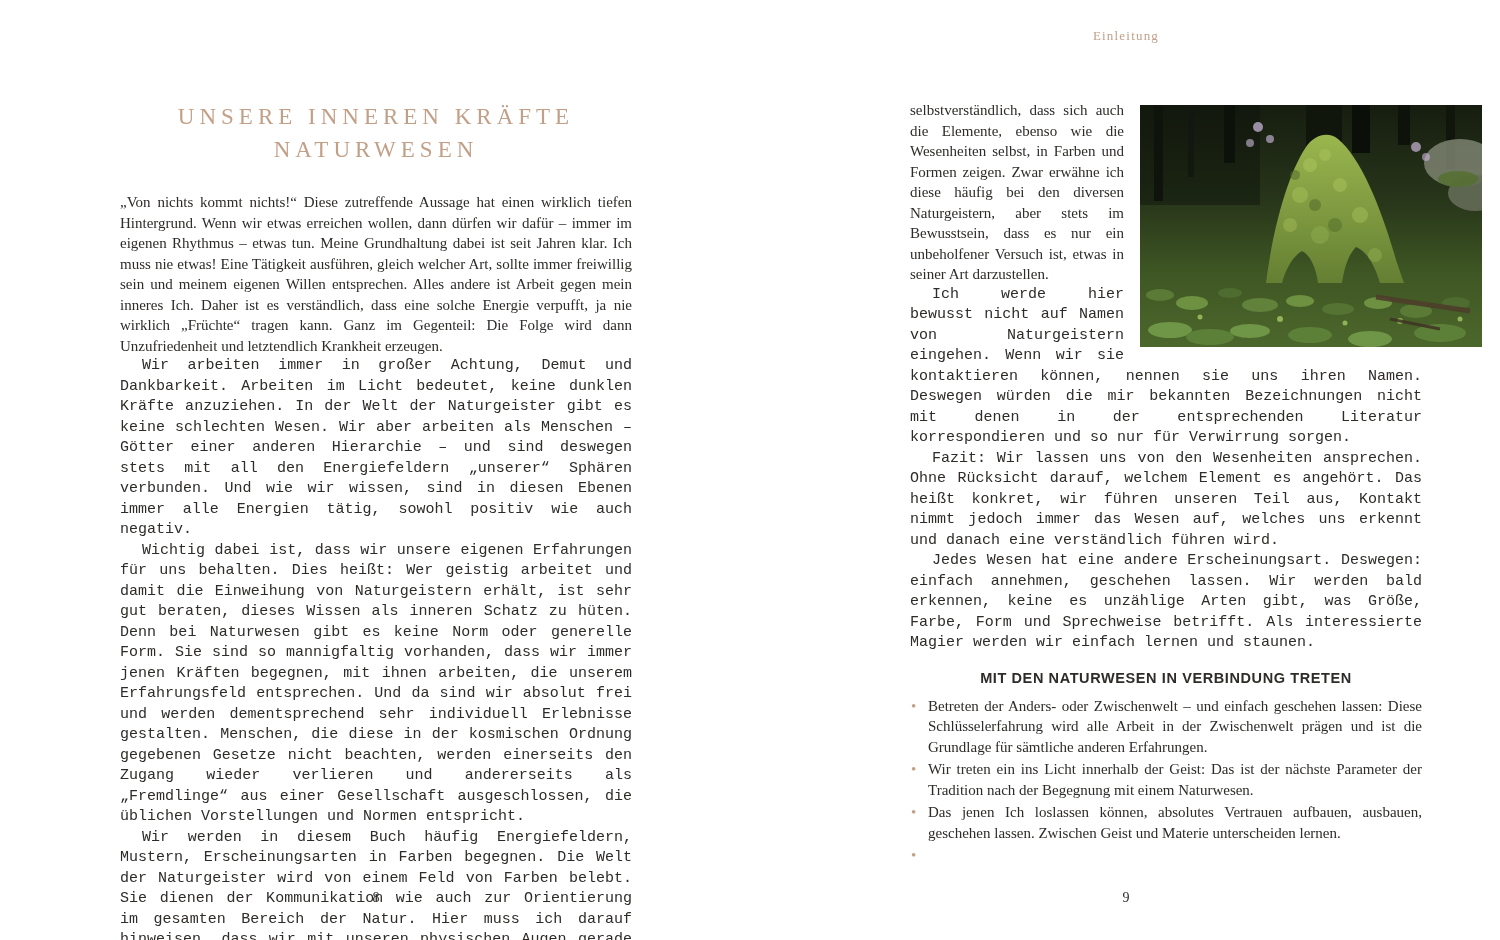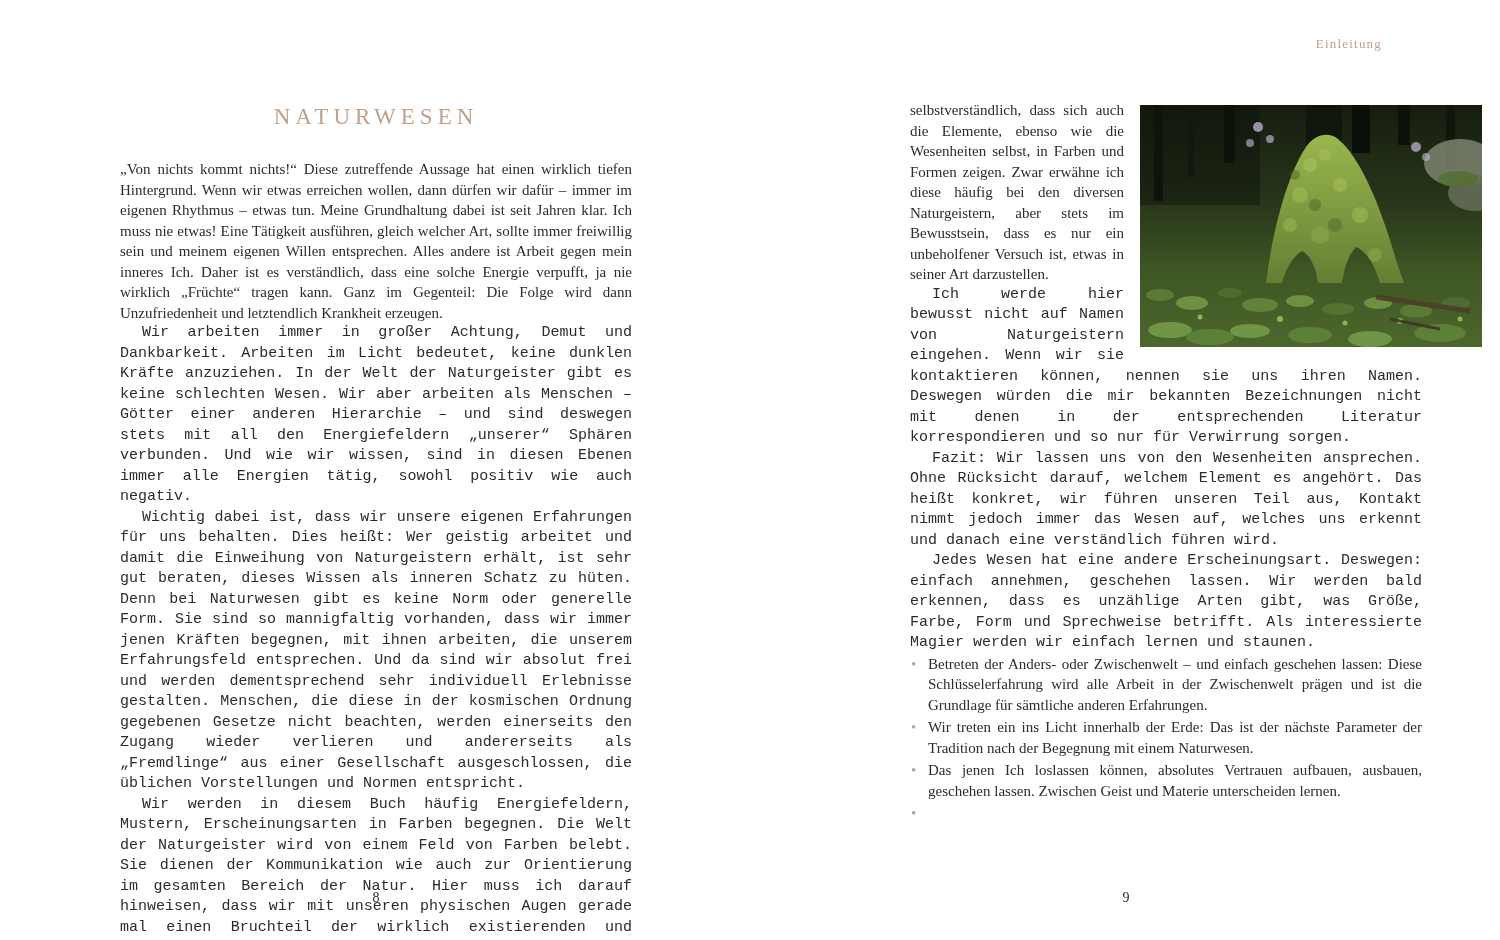--- a/index.html
+++ b/index.html
@@ -15,21 +15,21 @@
     font-size:23px;line-height:33px;letter-spacing:5px;
   }
   .chapter-title .t-line{display:block;}
   .body-text p{
     margin:0;text-align:justify;font-size:15px;line-height:20.5px;
     hyphens:auto;-webkit-hyphens:auto;
   }
   .body-text p.ind{text-indent:22px;font-family:Liberation Mono, monospace;}
   
   .running-header{
-    position:absolute;top:36px;left:870px;width:512px;text-align:right;
+    position:absolute;top:28px;left:870px;width:512px;text-align:center;
     color:#c2a088;font-size:13px;letter-spacing:1.2px;
   }
   .right-page{position:absolute;left:910px;top:100px;width:512px;}
   .photo{
     float:right;width:342px;height:242px;margin:5px -60px 12px 16px;
     overflow:hidden;background:#2c3a1c;
   }
   .photo svg{display:block;width:100%;height:100%;}
   .subheading{
     font-family:"Liberation Sans","DejaVu Sans",sans-serif;
@@ -50,20 +50,21 @@
   .page-num.left{left:120px;}
   .page-num.right{left:870px;}
 </style>
 </head>
 <body>
 
 <div class="spread">
 
   <section class="left-page">
     <h1 class="chapter-title">
+      <span class="t-line">UNSERE INNEREN KRÄFTE</span>
       <span class="t-line">NATURWESEN</span>
     </h1>
     <div class="body-text">
       <p>„Von nichts kommt nichts!“ Diese zutreffende Aussage hat einen wirklich tiefen Hintergrund. Wenn wir etwas erreichen wollen, dann dürfen wir dafür – immer im eigenen Rhythmus – etwas tun. Meine Grundhaltung dabei ist seit Jahren klar. Ich muss nie etwas! Eine Tätigkeit ausführen, gleich welcher Art, sollte immer freiwillig sein und meinem eigenen Willen entsprechen. Alles andere ist Arbeit gegen mein inneres Ich. Daher ist es verständlich, dass eine solche Energie verpufft, ja nie wirklich „Früchte“ tragen kann. Ganz im Gegenteil: Die Folge wird dann Unzufriedenheit und letztendlich Krankheit erzeugen.</p>
       <p class="ind">Wir arbeiten immer in großer Achtung, Demut und Dankbarkeit. Arbeiten im Licht bedeutet, keine dunklen Kräfte anzuziehen. In der Welt der Naturgeister gibt es keine schlechten Wesen. Wir aber arbeiten als Menschen – Götter einer anderen Hierarchie – und sind deswegen stets mit all den Energiefeldern „unserer“ Sphären verbunden. Und wie wir wissen, sind in diesen Ebenen immer alle Energien tätig, sowohl positiv wie auch negativ.</p>
       <p class="ind">Wichtig dabei ist, dass wir unsere eigenen Erfahrungen für uns behalten. Dies heißt: Wer geistig arbeitet und damit die Einweihung von Naturgeistern erhält, ist sehr gut beraten, dieses Wissen als inneren Schatz zu hüten. Denn bei Naturwesen gibt es keine Norm oder generelle Form. Sie sind so mannigfaltig vorhanden, dass wir immer jenen Kräften begegnen, mit ihnen arbeiten, die unserem Erfahrungsfeld entsprechen. Und da sind wir absolut frei und werden dementsprechend sehr individuell Erlebnisse gestalten. Menschen, die diese in der kosmischen Ordnung gegebenen Gesetze nicht beachten, werden einerseits den Zugang wieder verlieren und andererseits als „Fremdlinge“ aus einer Gesellschaft ausgeschlossen, die üblichen Vorstellungen und Normen entspricht.</p>
       <p class="ind">Wir werden in diesem Buch häufig Energiefeldern, Mustern, Erscheinungsarten in Farben begegnen. Die Welt der Naturgeister wird von einem Feld von Farben belebt. Sie dienen der Kommunikation wie auch zur Orientierung im gesamten Bereich der Natur. Hier muss ich darauf hinweisen, dass wir mit unseren physischen Augen gerade mal einen Bruchteil der wirklich existierenden und überall vorkommenden Farben erkennen, ja sehen können. Aus diesem Grund wird es auch ein überwältigendes Erlebnis sein, wenn wir dann in der geistigen Welt in einen noch nie gesehenen „Raum“ von mannigfaltigen Farben eintauchen. Es ist</p>
     </div>
   </section>
   <div class="page-num left">8</div>
@@ -143,32 +144,33 @@
 
         <path d="M236,192 L330,206" stroke="#4d3e2a" stroke-width="5" opacity="0.9"></path>
         <path d="M250,214 L300,224" stroke="#3f3322" stroke-width="3" opacity="0.85"></path>
       </svg>
     </div>
 
     <div class="body-text">
       <p>selbstverständlich, dass sich auch die Elemente, ebenso wie die Wesenheiten selbst, in Farben und Formen zeigen. Zwar erwähne ich diese häufig bei den diversen Naturgeistern, aber stets im Bewusstsein, dass es nur ein unbeholfener Versuch ist, etwas in seiner Art darzustellen.</p>
       <p class="ind">Ich werde hier bewusst nicht auf Namen von Naturgeistern eingehen. Wenn wir sie kontaktieren können, nennen sie uns ihren Namen. Deswegen würden die mir bekannten Bezeichnungen nicht mit denen in der entsprechenden Literatur korrespondieren und so nur für Verwirrung sorgen.</p>
       <p class="ind">Fazit: Wir lassen uns von den Wesenheiten ansprechen. Ohne Rücksicht darauf, welchem Element es angehört. Das heißt konkret, wir führen unseren Teil aus, Kontakt nimmt jedoch immer das Wesen auf, welches uns erkennt und danach eine verständlich führen wird.</p>
-      <p class="ind">Jedes Wesen hat eine andere Erscheinungsart. Deswegen: einfach annehmen, geschehen lassen. Wir werden bald erkennen, dass es unzählige Arten gibt, was Größe, Farbe, Form und Sprechweise betrifft. Als interessierte Magier werden wir einfach lernen und staunen.</p>
+      <p class="ind">Jedes Wesen hat eine andere Erscheinungsart. Deswegen: einfach annehmen, geschehen lassen. Wir werden bald erkennen, keine es unzählige Arten gibt, was Größe, Farbe, Form und Sprechweise betrifft. Als interessierte Magier werden wir einfach lernen und staunen.</p>
     </div>
 
+    <h2 class="subheading">MIT DEN NATURWESEN IN VERBINDUNG TRETEN</h2>
 
     <ul class="bullets">
       <li>
         <span class="bullet">•</span>
         <span>Betreten der Anders- oder Zwischenwelt – und einfach geschehen lassen: Diese Schlüsselerfahrung wird alle Arbeit in der Zwischenwelt prägen und ist die Grundlage für sämtliche anderen Erfahrungen.</span>
       </li>
       <li>
         <span class="bullet">•</span>
-        <span>Wir treten ein ins Licht innerhalb der Erde: Das ist der nächste Parameter der Tradition nach der Begegnung mit einem Naturwesen.</span>
+        <span>Wir treten ein ins Licht innerhalb der Geist: Das ist der nächste Parameter der Tradition nach der Begegnung mit einem Naturwesen.</span>
       </li>
       <li>
         <span class="bullet">•</span>
         <span>Das jenen Ich loslassen können, absolutes Vertrauen aufbauen, ausbauen, geschehen lassen. Zwischen Geist und Materie unterscheiden lernen.</span>
       </li>
       <li>
         <span class="bullet">•</span>
       </li>
     </ul>
   </section>

